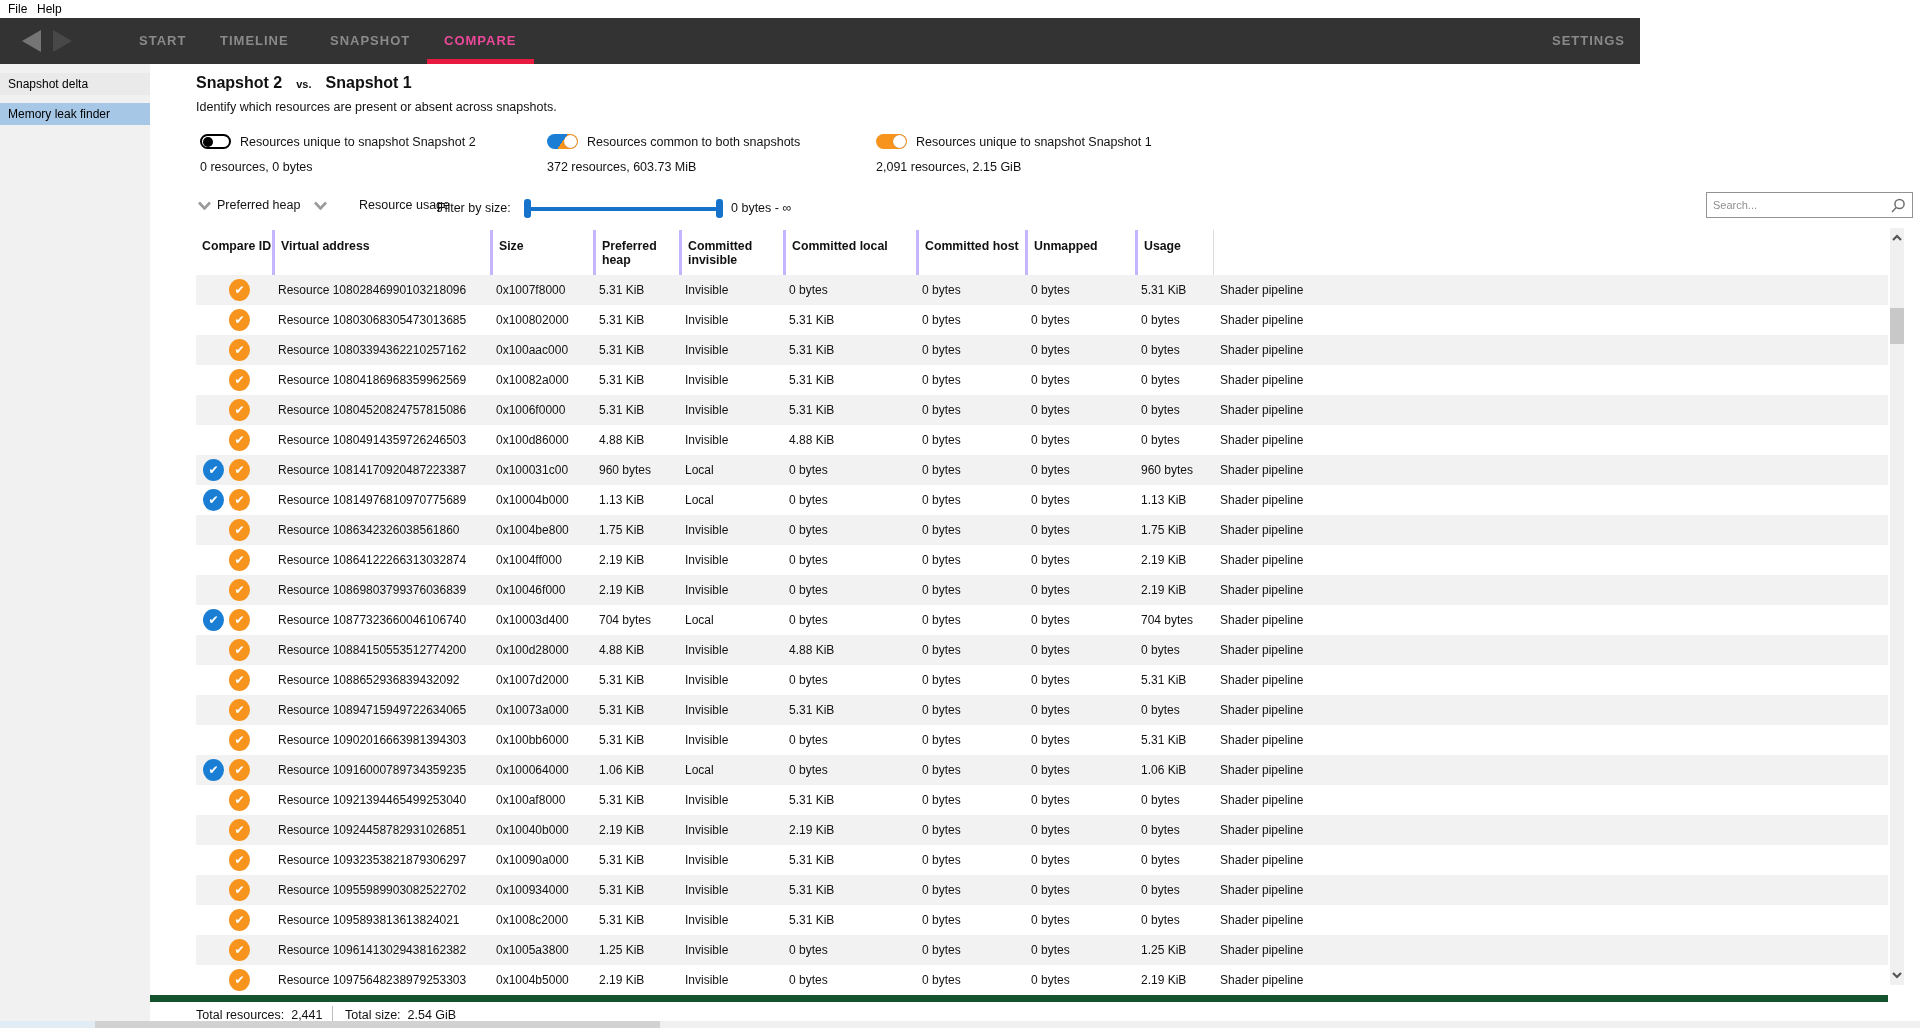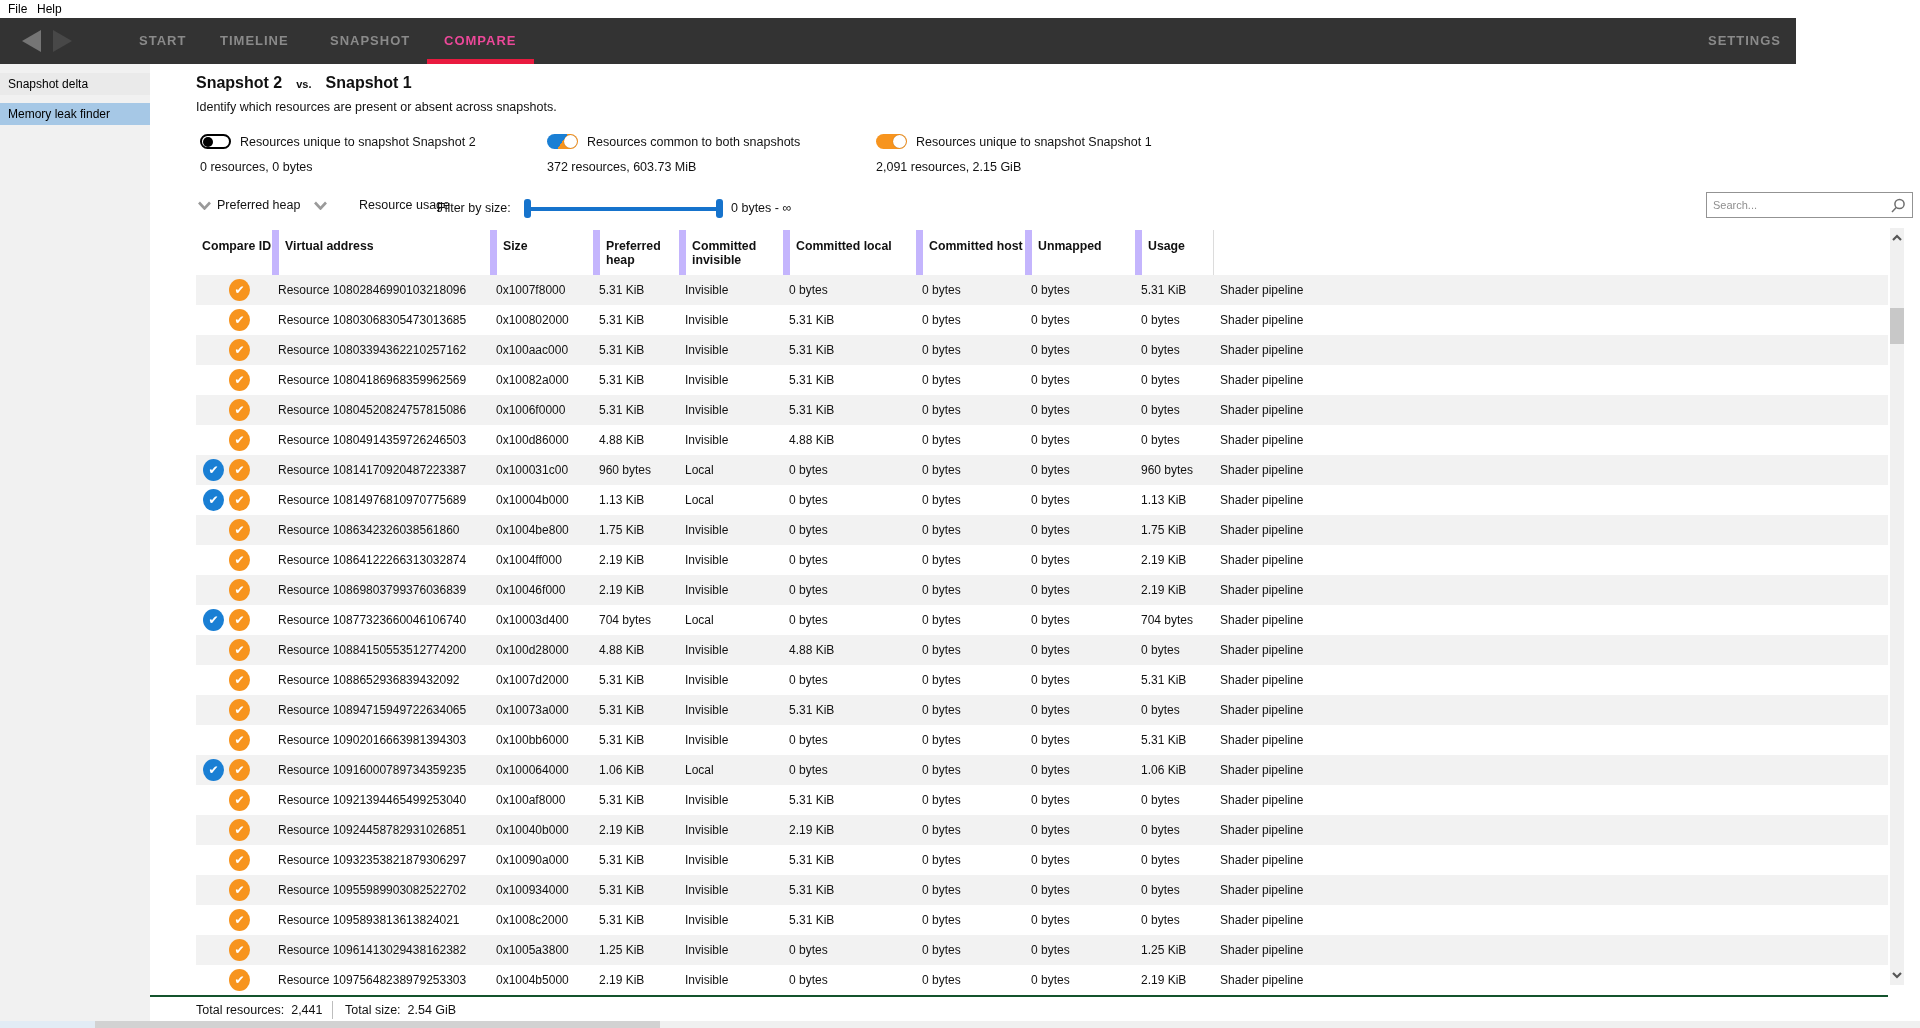--- a/index.html
+++ b/index.html
@@ -4,21 +4,21 @@
 <style>
   * { margin:0; padding:0; box-sizing:border-box; }
   html,body { width:1920px; height:1028px; overflow:hidden; background:#fff;
     font-family:"Liberation Sans","DejaVu Sans",sans-serif; color:#111; }
 
   
   .menubar { position:absolute; left:0; top:0; width:1920px; height:16px; background:#fff; font-size:12px;padding-left:20px; }
   .menu-item { position:absolute; top:0; line-height:18px; color:#000; padding:0 4px; cursor:default; }
 
   
-  .navbar { position:absolute; left:0; top:18px; width:1796px; height:46px; background:#333333; }
+  .navbar { position:absolute; left:0; top:18px; width:1640px; height:46px; background:#333333; }
   .nav-arrow { position:absolute; top:12px; width:0; height:0; border-top:11px solid transparent; border-bottom:11px solid transparent; }
   .arrow-back { left:22px; border-right:19px solid #757575; }
   .arrow-fwd  { left:53px; border-left:19px solid #484848; }
   .nav-tab { position:absolute; top:0; height:46px; line-height:46px; font-size:13px; font-weight:bold;
     letter-spacing:1px; color:#8a8a8a; }
   .nav-tab.active { color:#ec4899; }
   .tab-underline { position:absolute; left:427px; bottom:0; width:107px; height:5px; background:#e91a3f; }
   .nav-settings { position:absolute; right:15px; top:0; height:46px; line-height:46px; font-size:13px; font-weight:bold; letter-spacing:1px; color:#8a8a8a; }
 
   
@@ -55,34 +55,34 @@
   .searchbox { position:absolute; right:7px; top:128px; width:207px; height:26px; border:1px solid #939393; background:#fff; }
   .searchbox input { position:absolute; left:6px; top:0; width:170px; height:24px; border:none; outline:none; font-size:11px; color:#666; font-family:inherit; background:transparent; }
   .searchbox input::placeholder { color:#8f8f8f; opacity:1; }
   .search-glyph { position:absolute; right:5px; top:4px; }
 
   
   .tablewrap { position:absolute; left:46px; top:166px; width:1692px; }
   .trow { display:grid; grid-template-columns:76px 218px 103px 86px 104px 133px 109px 110px 79px 293px 1fr; }
   .thead { height:45px; background:#fff; position:relative; }
   .th { position:relative; font-size:12.3px; font-weight:bold; padding:9px 0 0 6px; height:45px; }
-  .th.sep { border-left:7px solid #c4b5fd; }
+  .th.sep { border-left:3px solid #c4b5fd; }
   .th.endsep { border-right:1px solid #dcdcdc; }
   .sort-caret { position:absolute; top:2px; left:50%; margin-left:-5px; }
   .tr { height:30px; align-items:center; }
   .tr.stripe { background:#f2f2f2; }
   .td { font-size:12px; padding-left:6px; white-space:nowrap; overflow:hidden; }
   .td.cmp { display:flex; justify-content:flex-end; align-items:center; gap:5px; padding:0 22px 0 0; }
   .check { width:21px; height:22px; border-radius:50%; color:#fff; font-size:12px; font-weight:bold;
     display:flex; align-items:center; justify-content:center; }
   .check.orange { background:#f7941e; }
   .check.blue { background:#1a7fd4; }
 
   
-  .totals { position:absolute; left:0; right:32px; top:931px; height:26px; background:#fff; border-top:2px solid #14532d; font-size:12.5px; }
+  .totals { position:absolute; left:0; right:32px; top:931px; height:26px; background:#fff; border-top:7px solid #14532d; font-size:12.5px; }
   .totals .tsep { position:absolute; left:182px; top:4px; width:1px; height:18px; background:#bdbdbd; }
   .tot-res { position:absolute; left:46px; top:6px; }
   .tot-size { position:absolute; left:195px; top:6px; }
 
   
   .vscroll { position:absolute; right:16px; top:164px; width:14px; height:757px; background:#f0f0f0; }
   .vthumb { position:absolute; left:0; top:80px; width:14px; height:36px; background:#c8c8c8; }
   .varrow { position:absolute; left:1px; width:12px; height:10px; }
   .va-up { top:5px; } .va-down { bottom:5px; }
   .hscroll { position:absolute; left:0; bottom:0; width:1920px; height:7px; background:#f0f0f0; }

